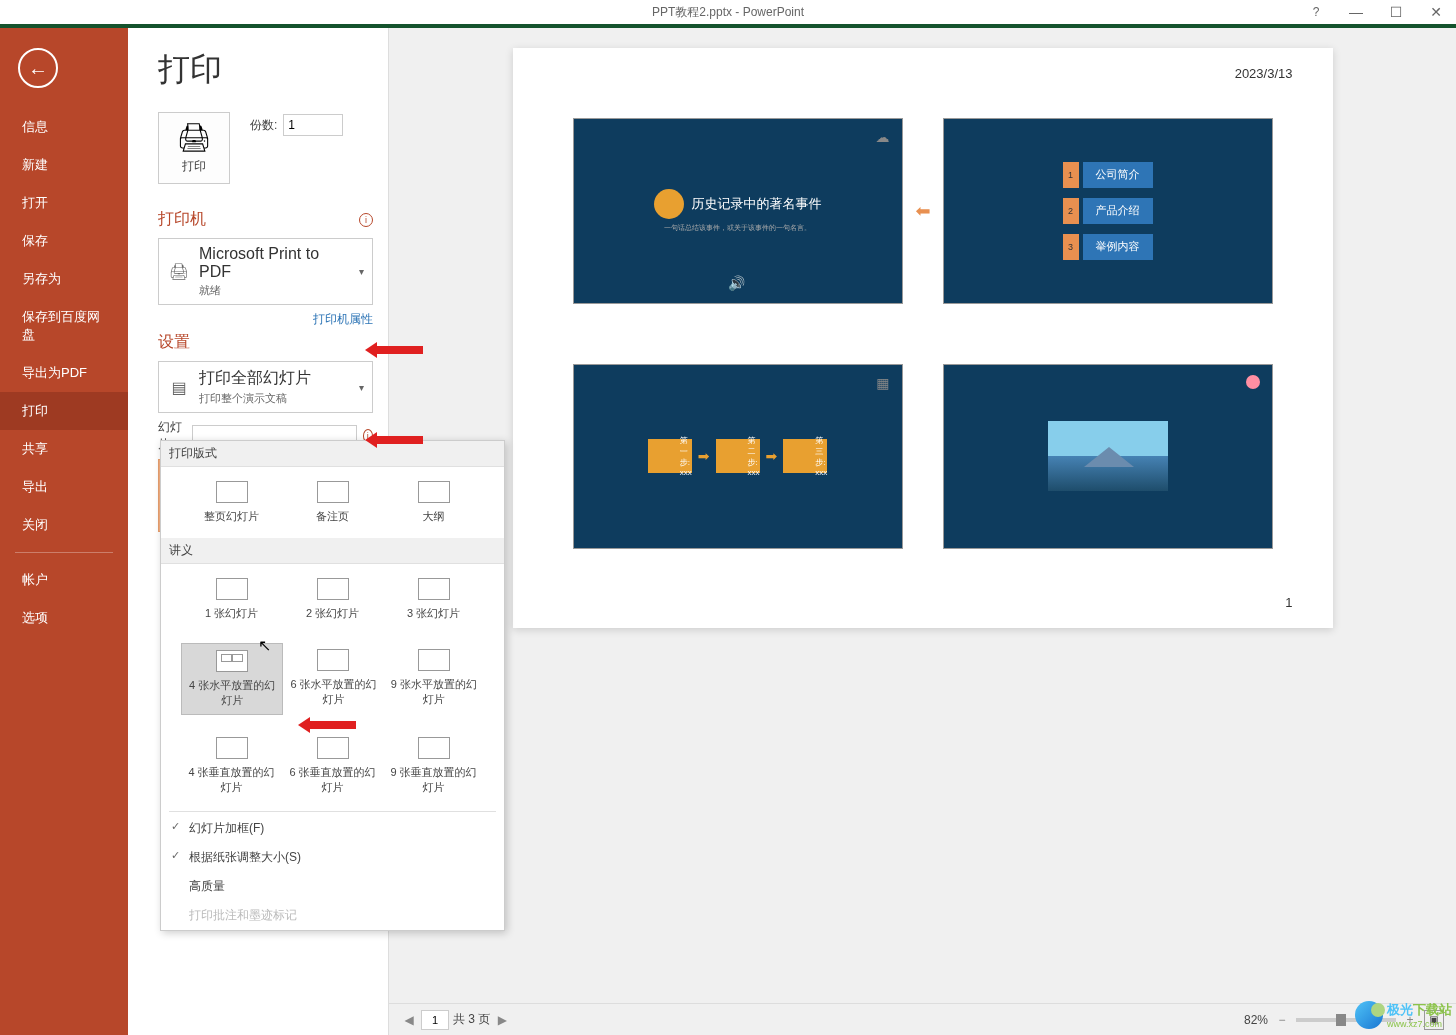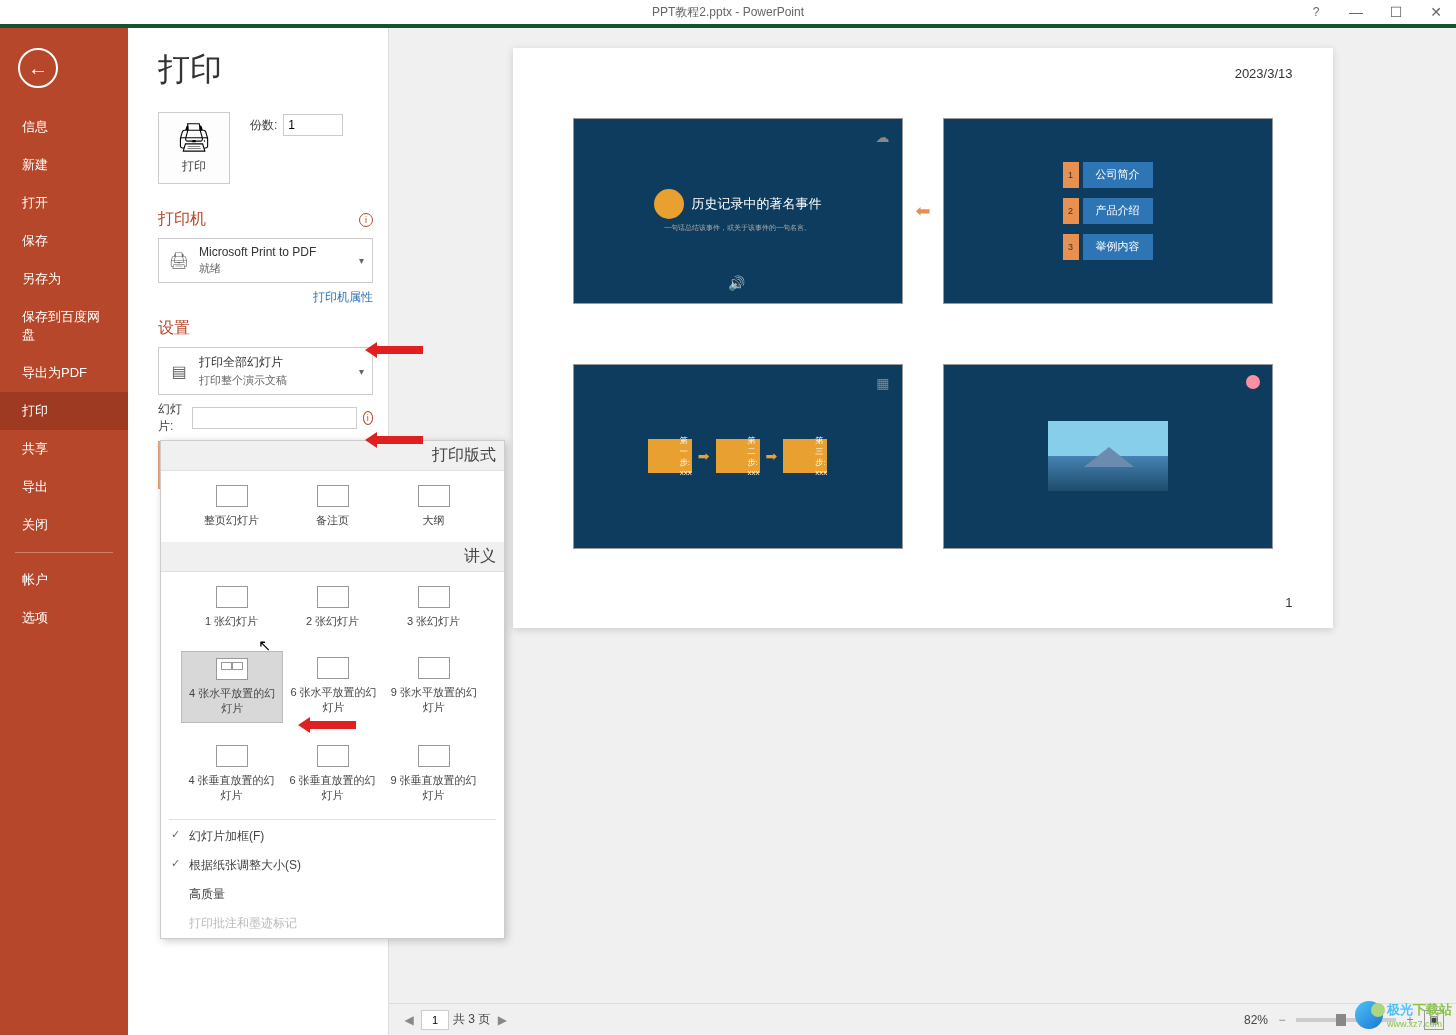--- a/index.html
+++ b/index.html
@@ -33,37 +33,37 @@
 .copies-label { font-size: 12px; color: #444; }
 .copies-input { width: 60px; height: 22px; border: 1px solid #ccc; padding: 0 4px; font-size: 12px; }
 
 .section-title { font-size: 16px; color: #B7472A; margin-bottom: 8px; display: flex; justify-content: space-between; align-items: center; }
 .info-icon { width: 14px; height: 14px; border: 1px solid #B7472A; border-radius: 50%; font-size: 9px; color: #B7472A; display: flex; align-items: center; justify-content: center; }
 
 .dropdown-box { border: 1px solid #ccc; padding: 6px 8px; display: flex; align-items: center; gap: 8px; margin-bottom: 6px; cursor: pointer; background: #fff; position: relative; }
 .dropdown-box.highlighted { background: #F4B083; border-color: #E8A070; }
 .dropdown-icon { width: 24px; height: 24px; display: flex; align-items: center; justify-content: center; font-size: 16px; color: #666; }
 .dropdown-text { flex: 1; }
-.dropdown-text-main { font-size: 12px; color: #333; }
+.dropdown-text-main { font-size: 16px; color: #333; }
 .dropdown-text-sub { font-size: 11px; color: #666; margin-top: 2px; }
 .dropdown-arrow { font-size: 10px; color: #666; }
 
-.printer-props-link { text-align: right; font-size: 12px; color: #2E75B6; margin-bottom: 12px; cursor: pointer; }
+.printer-props-link { text-align: right; font-size: 12px; color: #2E75B6; margin-bottom: 4px; cursor: pointer; }
 
 .slides-input-row { display: flex; align-items: center; gap: 6px; margin-bottom: 6px; }
 .slides-input-label { font-size: 12px; color: #444; }
 .slides-input { flex: 1; height: 22px; border: 1px solid #ccc; padding: 0 4px; font-size: 12px; }
 
 .red-arrow { position: absolute; z-index: 100; pointer-events: none; }
 .arrow1 { left: 365px; top: 340px; }
 .arrow2 { left: 365px; top: 430px; }
 .arrow3 { left: 298px; top: 715px; }
 
 .layout-popup { position: absolute; left: 160px; top: 440px; width: 345px; background: #fff; border: 1px solid #ccc; box-shadow: 2px 2px 8px rgba(0,0,0,0.2); z-index: 50; }
-.popup-section-header { background: #f0f0f0; padding: 4px 8px; font-size: 16px; color: #444; border-bottom: 1px solid #e0e0e0; text-align: right; }
+.popup-section-header { background: #f0f0f0; padding: 4px 8px; font-size: 12px; color: #444; border-bottom: 1px solid #e0e0e0; }
 .popup-grid { display: flex; padding: 8px 20px; }
 .popup-option { flex: 1; display: flex; flex-direction: column; align-items: center; padding: 6px 2px; cursor: pointer; }
 .popup-option.selected { background: #d8d8d8; border: 1px solid #bbb; }
 .popup-option-icon { width: 32px; height: 22px; border: 1px solid #999; margin-bottom: 6px; background: #fff; position: relative; }
 .popup-option-label { font-size: 11px; color: #444; text-align: center; }
 .grid-2x1::before { content: ''; position: absolute; left: 4px; top: 3px; width: 10px; height: 6px; border: 1px solid #999; }
 .grid-2x1::after { content: ''; position: absolute; right: 4px; top: 3px; width: 10px; height: 6px; border: 1px solid #999; }
 .popup-checkitem { padding: 6px 10px 6px 28px; font-size: 12px; color: #444; cursor: pointer; position: relative; }
 .popup-checkitem.checked::before { content: '✓'; position: absolute; left: 10px; color: #666; font-size: 11px; }
 .popup-checkitem.disabled { color: #bbb; }

